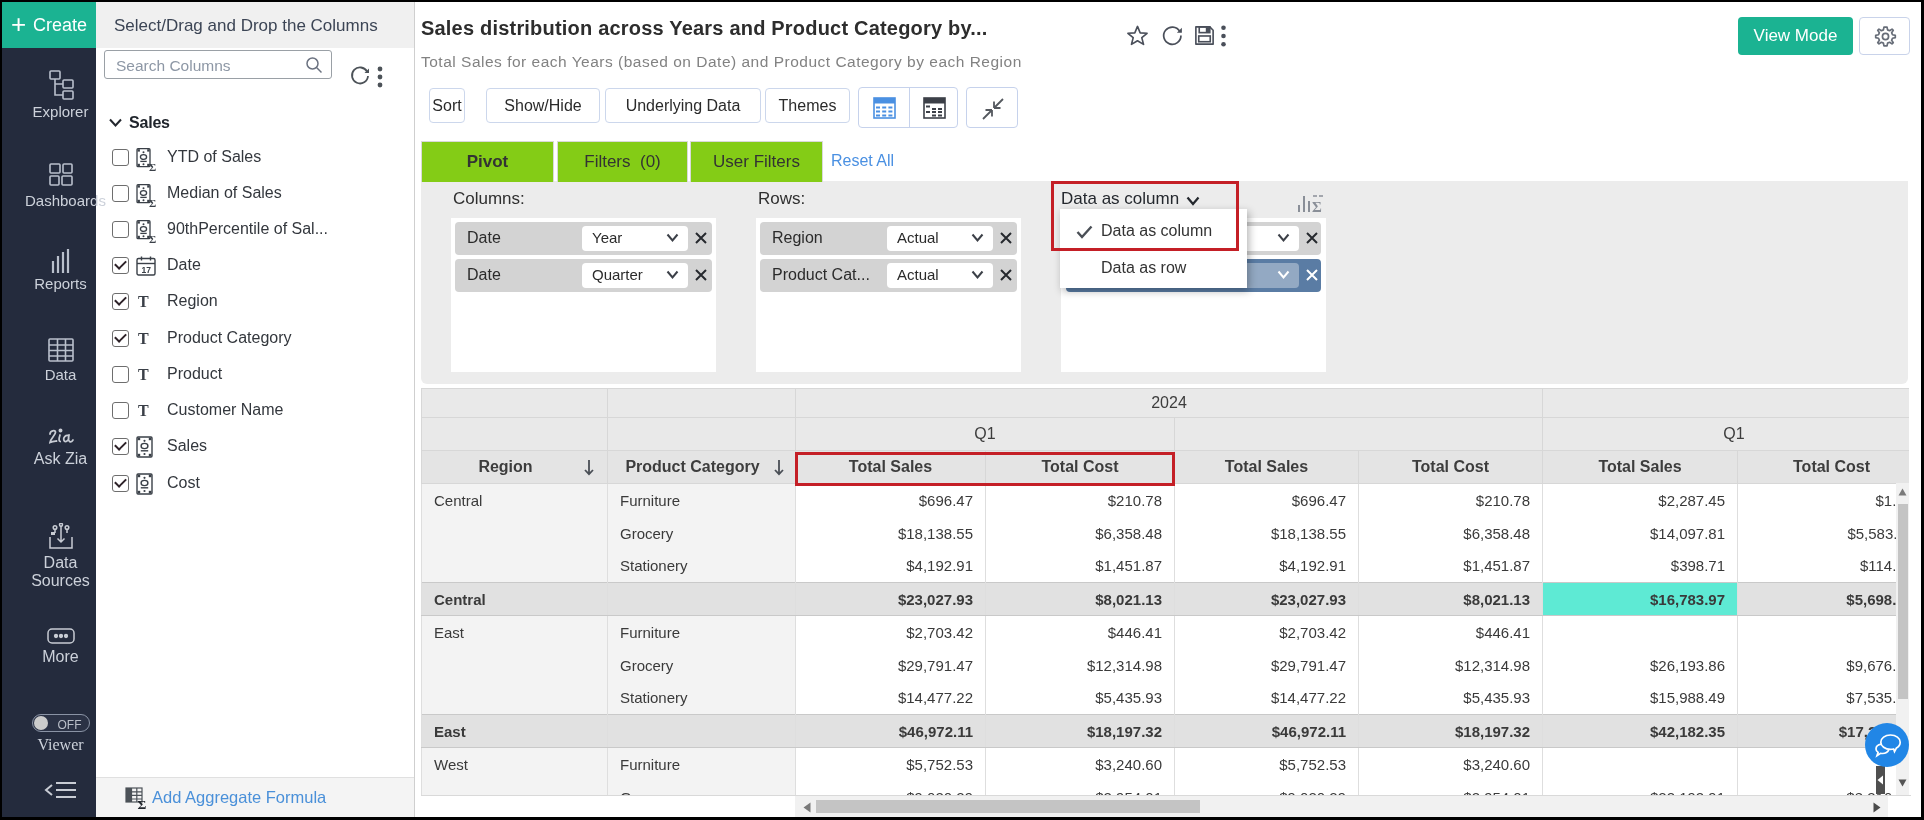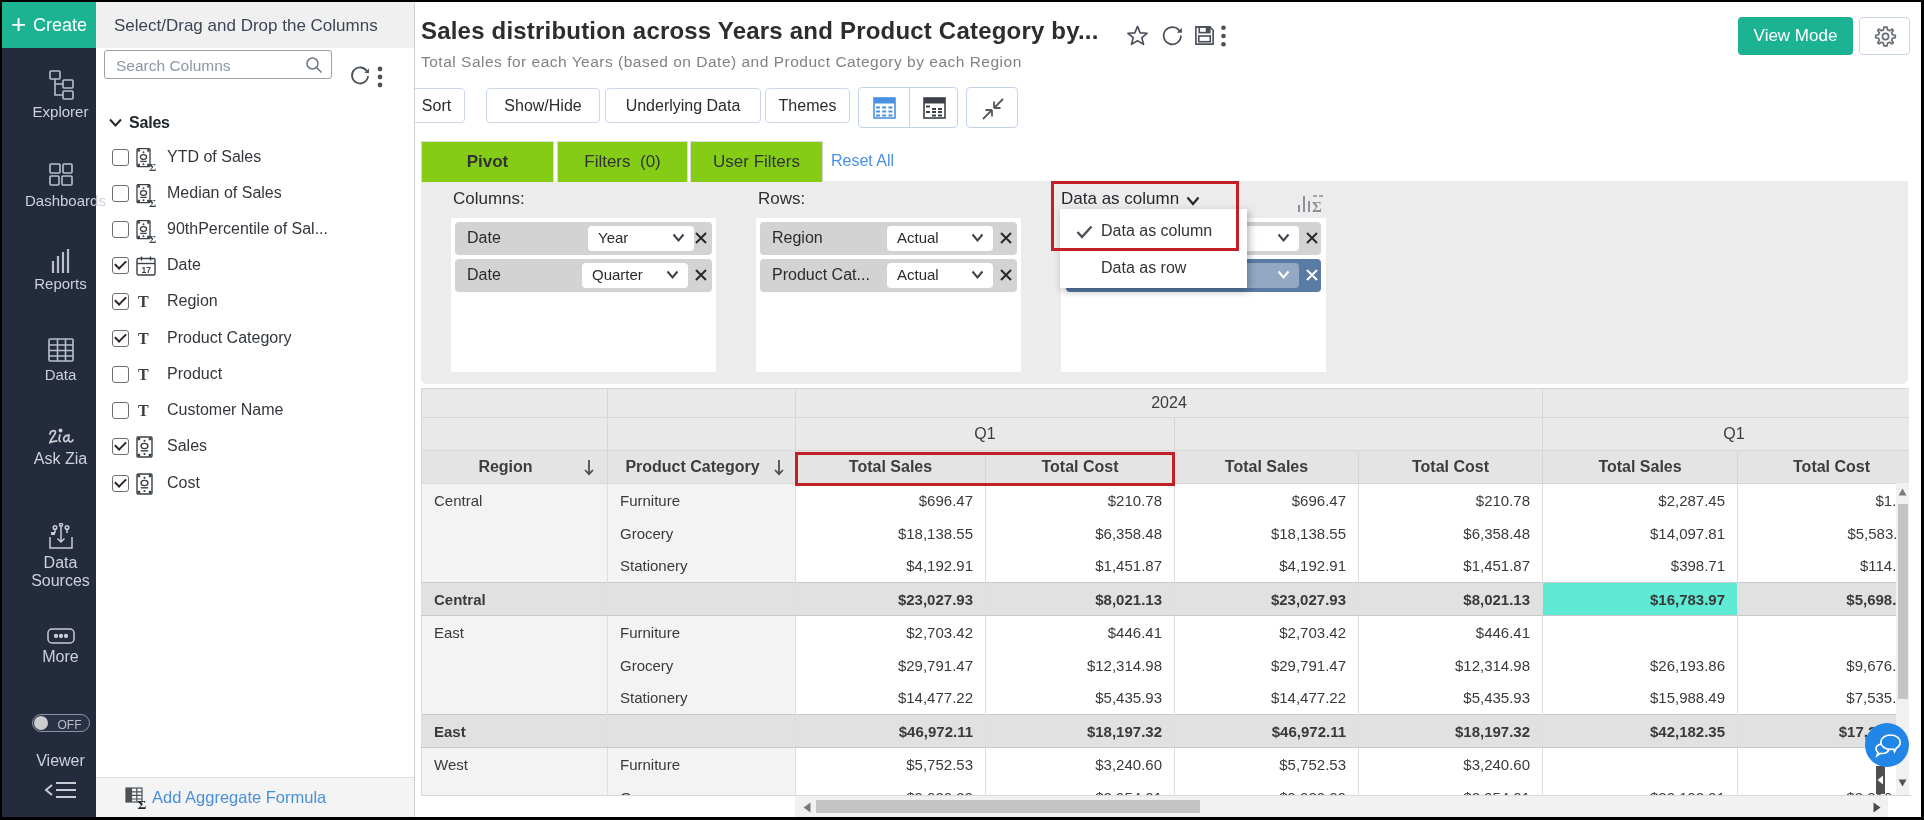--- a/index.html
+++ b/index.html
@@ -23,21 +23,21 @@
 #searchbox span { position:absolute; left:11px; top:6px; font-size:15.5px; color:#8d97a5; }
 .treerow { position:absolute; left:0; width:100%; height:24px; }
 .cb { position:absolute; left:16px; top:2px; width:17px; height:17px; border:1.4px solid #6e6e6e; border-radius:3px; background:#fff; }
 .cbk::after { content:""; position:absolute; left:2px; top:2px; width:9px; height:5px; border-left:2.6px solid #2d2228; border-bottom:2.6px solid #2d2228; transform:rotate(-45deg); }
 .ticon { position:absolute; left:40px; top:1px; }
 .tlab { position:absolute; left:71px; top:1px; font-size:16px; color:#33373d; white-space:nowrap; }
 .tletter { position:absolute; left:42px; top:2px; font-family:"Liberation Serif", serif; font-weight:bold; font-size:16px; color:#3a3f47; }
 #addagg { position:absolute; left:0; top:775px; width:318px; height:40px; background:#f4f4f4; border-top:1px solid #e0e0e0; }
 #addagg span { position:absolute; left:56px; top:10px; font-size:16.5px; color:#4a90d9; }
 
-#title { position:absolute; left:421px; top:17px; font-size:24px; font-weight:bold; color:#2d2d2d; letter-spacing:0.2px; z-index:3;text-align:center; }
+#title { position:absolute; left:421px; top:17px; font-size:20px; font-weight:bold; color:#2d2d2d; letter-spacing:0.2px; z-index:3;text-align:center; }
 #subtitle { position:absolute; left:421px; top:53px; font-size:15.5px; letter-spacing:0.5px; color:#828282; z-index:3; }
 .titleicon { position:absolute; top:24px; z-index:3; }
 #viewmode { position:absolute; left:1738px; top:17px; width:115px; height:38px; background:#1bb392; border-radius:4px; color:#fff; font-size:17px; text-align:center; line-height:38px; z-index:3; }
 #gearbtn { position:absolute; left:1859px; top:17px; width:51px; height:38px; border:1px solid #c9d3ea; border-radius:4px; z-index:3; }
 
 .tbtn { position:absolute; top:88px; height:35px; border:1px solid #ccd7ec; border-radius:4px; font-size:16px; color:#2b2b2b; text-align:center; line-height:33px; background:#fff; z-index:3; }
 .ibtn { position:absolute; top:87px; height:41px; border:1px solid #c6d2ec; border-radius:4px; background:#fff; z-index:3; }
 
 .tab { position:absolute; top:141px; height:41px; background:#84cc16; border:1px solid #d9d9d9; border-bottom:none; font-size:17px; color:#333; text-align:center; line-height:40px; z-index:3; }
 #resetall { position:absolute; left:831px; top:152px; font-size:16px; color:#4a90e2; z-index:3; }
@@ -136,21 +136,21 @@
       <circle cx="14" cy="8" r="1.4" fill="#c8ccd4"></circle>
       <circle cx="19" cy="8" r="1.4" fill="#c8ccd4"></circle>
     </svg>
     <div class="navlab" style="margin-top:4px; font-size:16px;">More</div>
   </div>
   <div class="navitem" style="top:712px;">
     <div style="position:relative; width:58px; height:18px; margin:0 auto; border:1px solid #8a93a5; border-radius:9px; background:#2b3245;">
       <div style="position:absolute; left:1px; top:1px; width:14px; height:14px; border-radius:50%; background:#ccc;"></div>
       <div style="position:absolute; right:7px; top:3px; font-size:12px; color:#b9bec8;">OFF</div>
     </div>
-    <div class="navlab" style="margin-top:20px; font-size:16px;">Viewer</div>
+    <div class="navlab" style="margin-top:4px; font-size:16px;font-family:Liberation Serif, serif;">Viewer</div>
   </div>
   <div class="navitem" style="top:777px;">
     <svg width="34" height="22" viewBox="0 0 34 22" fill="none" stroke="#c8ccd4" stroke-width="2">
       <path d="M12 4 L32 4 M12 11 L32 11 M12 18 L32 18 M8 6 L2 11 L8 16"></path>
     </svg>
   </div>
 </div>
 <div id="panel2">
   <div id="p2head">
       <span>Select/Drag and Drop the Columns</span>
@@ -358,21 +358,21 @@
         </g>
       </svg>
   </div>
   <div id="viewmode">View Mode</div>
   <div id="gearbtn">
     <svg style="position:absolute; left:14px; top:7px;" width="23" height="23" viewBox="0 0 24 24" fill="none" stroke="#676d78" stroke-width="1.8">
       <circle cx="12" cy="12" r="3.2"></circle>
       <path d="M12 2.2 L13.6 2.2 L14.2 5.1 L16.3 6 L18.8 4.3 L20.1 5.6 L18.4 8.1 L19.3 10.2 L22.2 10.8 L22.2 13.2 L19.3 13.8 L18.4 15.9 L20.1 18.4 L18.8 19.7 L16.3 18 L14.2 18.9 L13.6 21.8 L10.4 21.8 L9.8 18.9 L7.7 18 L5.2 19.7 L3.9 18.4 L5.6 15.9 L4.7 13.8 L1.8 13.2 L1.8 10.8 L4.7 10.2 L5.6 8.1 L3.9 5.6 L5.2 4.3 L7.7 6 L9.8 5.1 L10.4 2.2 Z" stroke-linejoin="round"></path>
     </svg>
   </div>
-  <div class="tbtn" style="left:408px; width:57px;">Sort</div>
+  <div class="tbtn" style="left:429px; width:36px;">Sort</div>
   <div class="tbtn" style="left:486px; width:114px;">Show/Hide</div>
   <div class="tbtn" style="left:605px; width:156px;">Underlying Data</div>
   <div class="tbtn" style="left:765px; width:85px;">Themes</div>
   <div class="ibtn" style="left:858px; width:100px;">
     <div style="position:absolute; left:50px; top:0; width:1px; height:39px; background:#c6d2ec;"></div>
     <svg style="position:absolute; left:14px; top:9px;" width="23" height="22" viewBox="0 0 23 22">
         <rect x="1" y="1" width="21" height="20" fill="#fff" stroke="#4a90e2" stroke-width="1.6"></rect>
         <rect x="1" y="1" width="21" height="5.5" fill="#4a90e2"></rect>
         <g stroke="#4a90e2" stroke-width="2" stroke-dasharray="4 2.2">
           <path d="M3 10.5 L20 10.5 M3 14.5 L20 14.5 M3 18.5 L20 18.5"></path>
@@ -401,21 +401,21 @@
 <div id="configzone">
   <div id="config"></div>
   <div class="cfglab" style="left:453px;">Columns:</div>
   <div class="cfglab" style="left:758px;">Rows:</div>
   <div class="cfgpanel" style="left:451px;"></div>
   <div class="cfgpanel" style="left:756px;"></div>
   <div class="cfgpanel" style="left:1061px;"></div>
 
   <div class="chip" style="left:455px; top:222px;">
       <span class="cname">Date</span>
-    <div class="pill" style="left:133px;">
+    <div class="pill" style="left:127px;">
         <span class="pname">Year</span>
       <svg style="position:absolute; right:9px; top:7px;" width="13" height="10" viewBox="0 0 13 10" fill="none" stroke="#3c4048" stroke-width="2">
           <path d="M1.5 1.5 L6.5 7.5 L11.5 1.5"></path>
         </svg>
     </div>
     <svg style="position:absolute; left:239px; top:9px;" width="14" height="14" viewBox="0 0 14 14" stroke="#26292e" stroke-width="2" fill="none">
         <path d="M2 2 L12 12 M12 2 L2 12"></path>
       </svg>
   </div>
   <div class="chip" style="left:455px; top:259px;">

